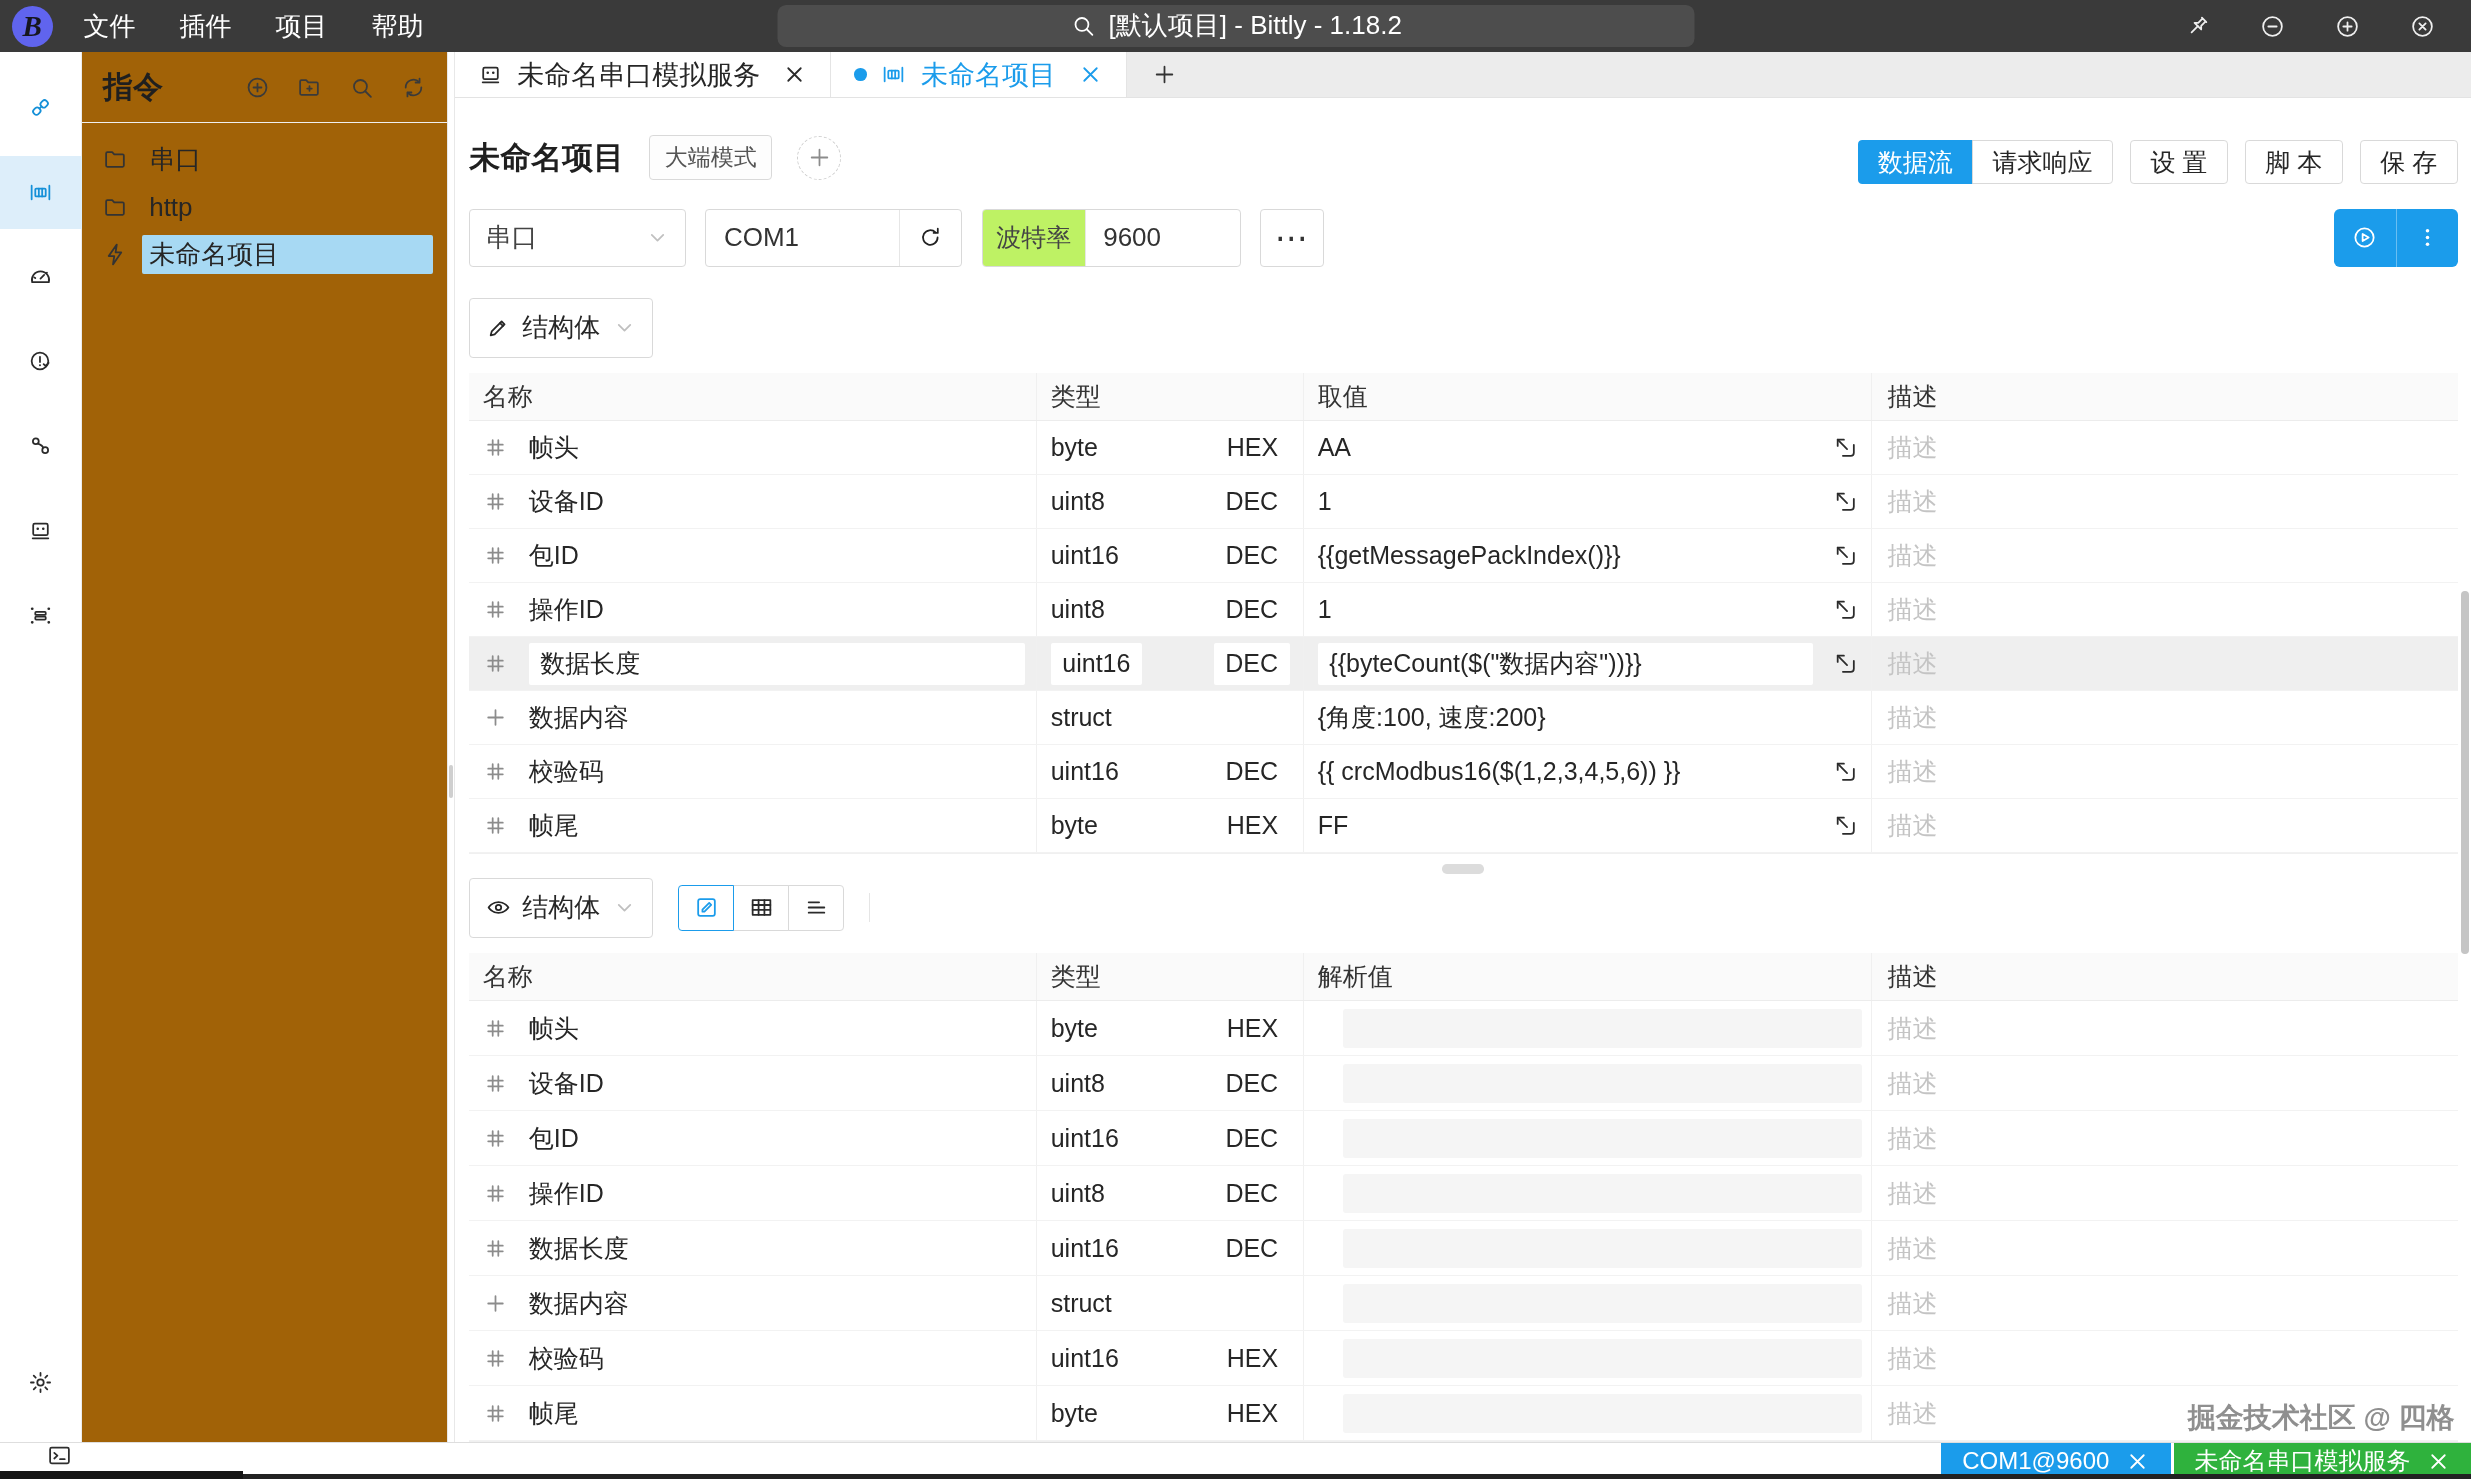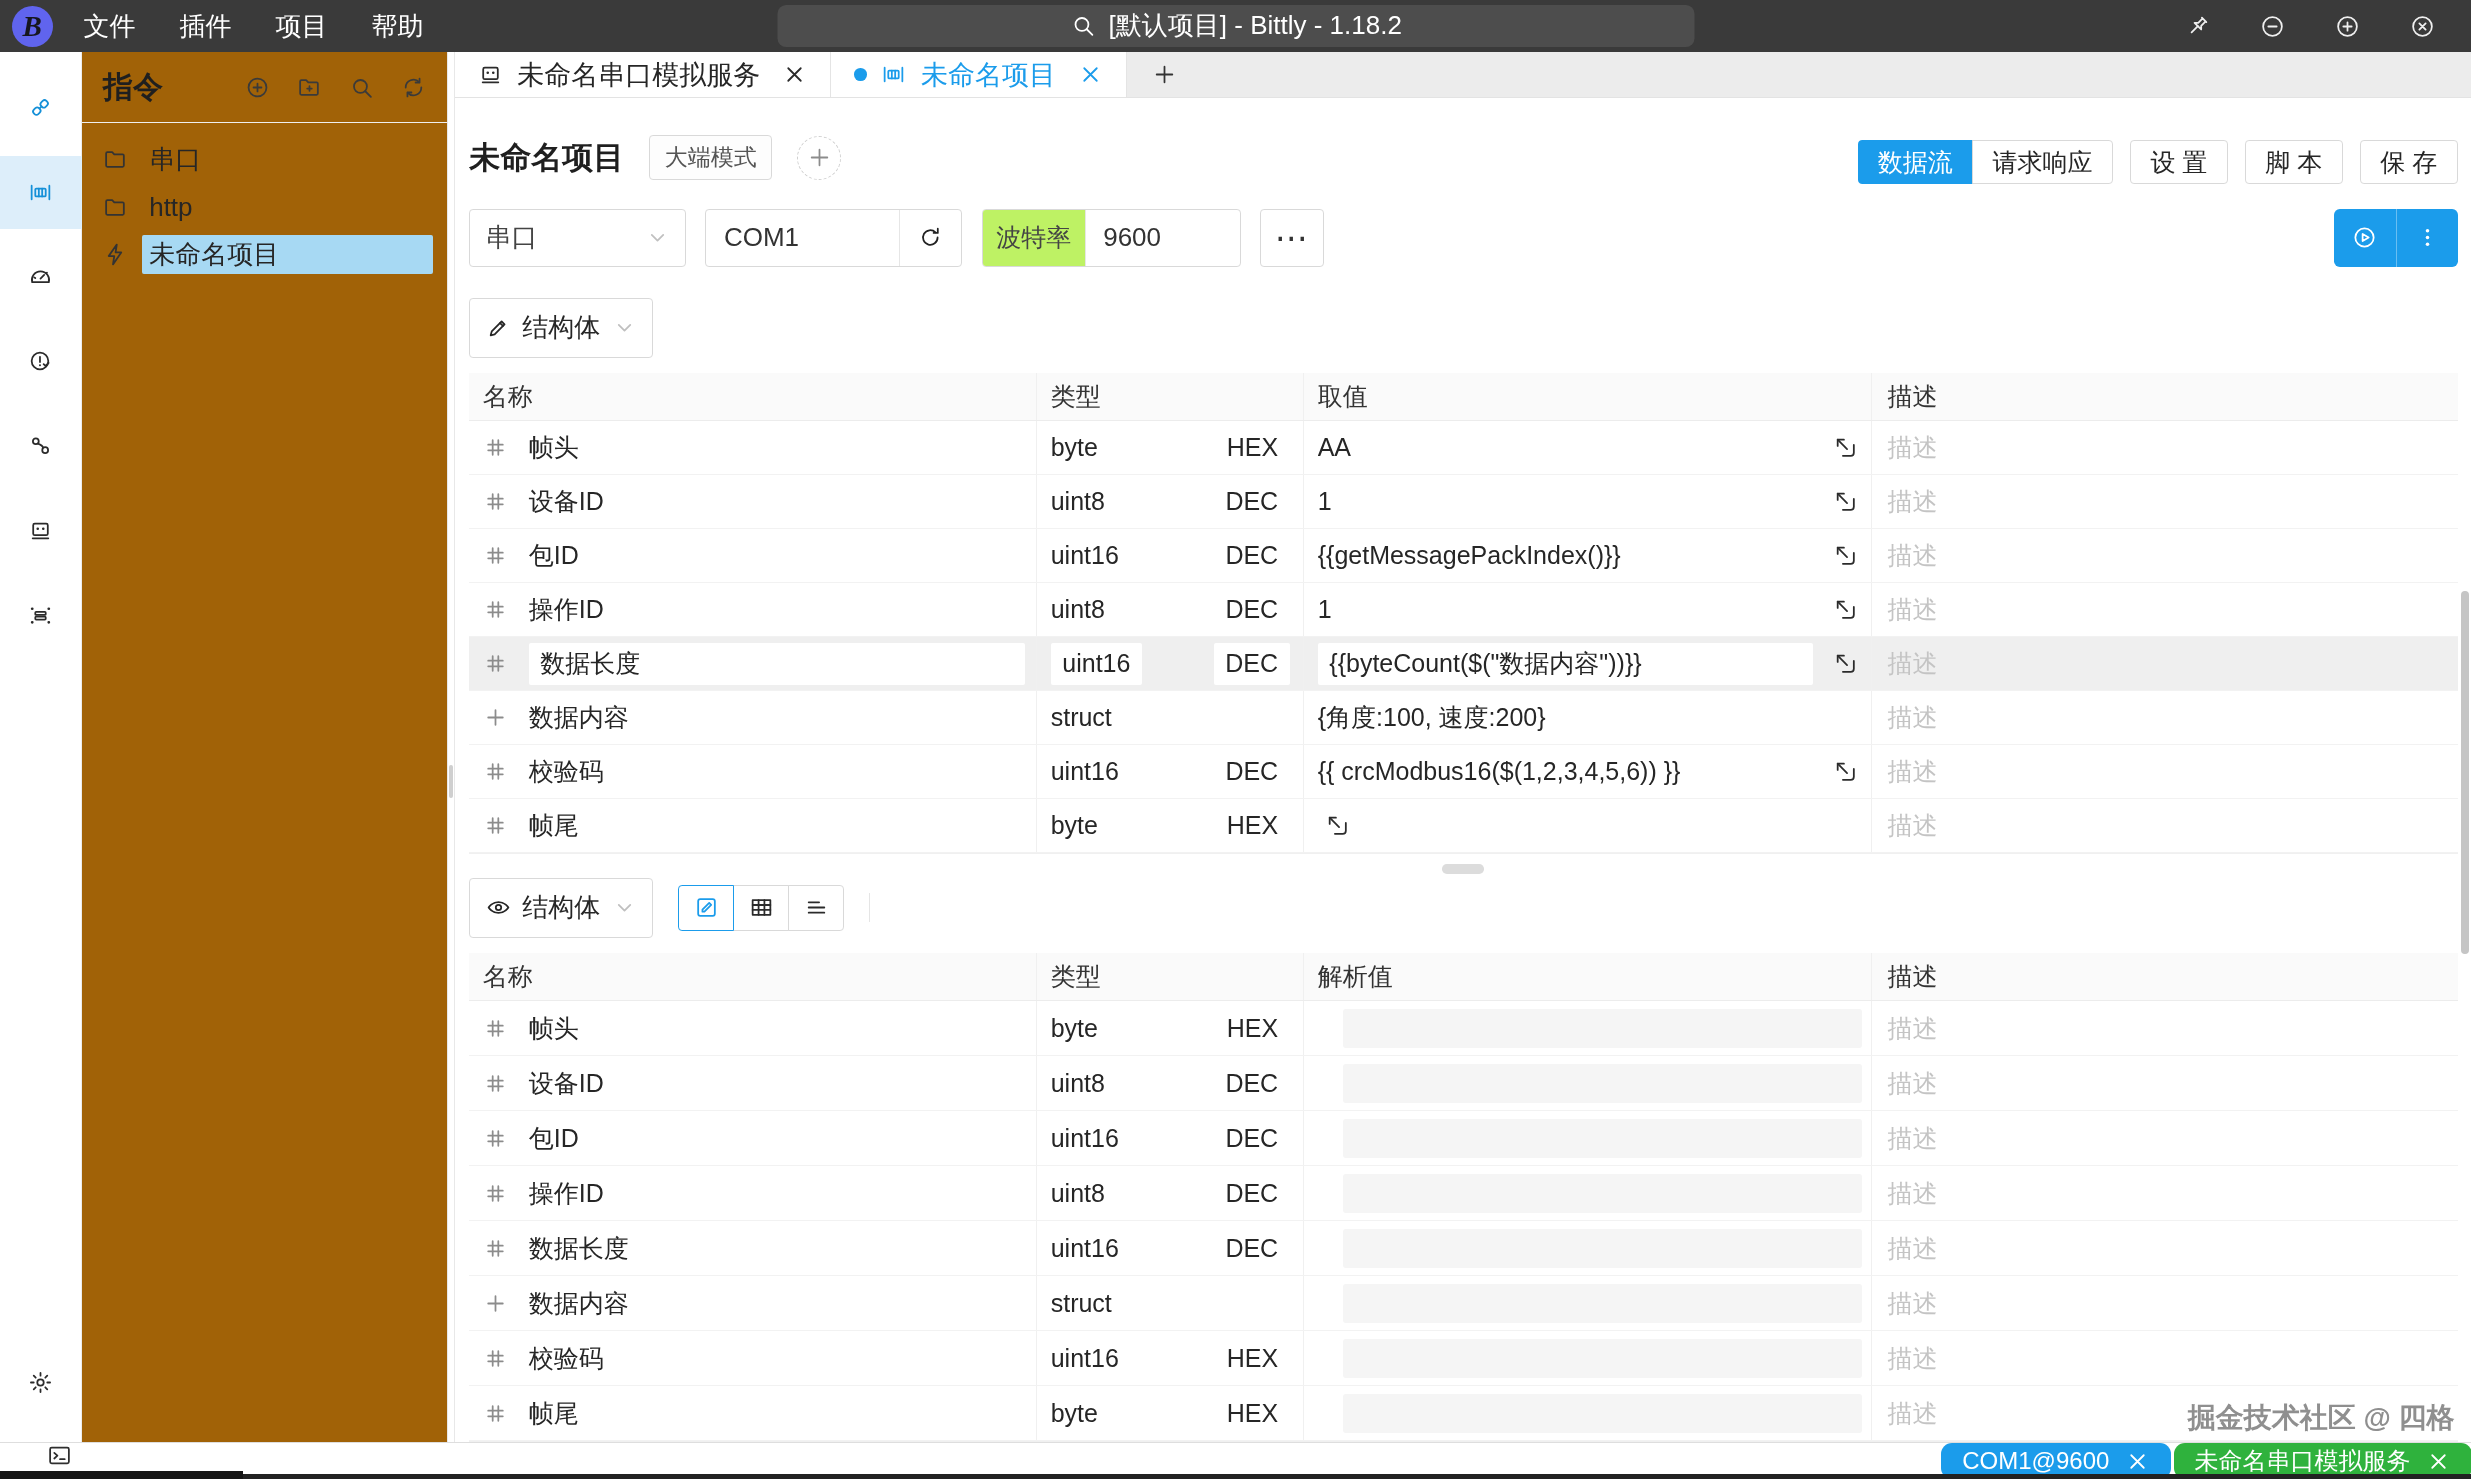--- a/index.html
+++ b/index.html
@@ -117,21 +117,21 @@
   .wb { background:#fff; border-radius:1.9px; height:42px; display:flex; align-items:center; padding:0 11.6px; }
   .wb.grow { flex:1; margin-right:11.6px; min-width:0; }
   .trow.hl .fmt { margin-left:auto; margin-right:13.5px; padding:0 11.6px; }
   .gray-box { flex:1; height:39px; background:#f5f5f5; border-radius:2.9px; margin-left:25px; margin-right:9.7px; }
   .splitter-pill { width:42px; height:9.7px; border-radius:4.8px; background:#dcdcdc; margin:9.7px auto 3.9px auto; }
 
   
   .statusbar { height:37px; border-top:1px solid #dedede; background:#fff; display:flex; align-items:stretch; position:relative; z-index:10; }
   .status-left { display:flex; align-items:center; gap:15.4px; padding-left:13.5px; font-size:25px; color:#2f2f2f;flex-direction:column; }
   .badges { margin-left:auto; display:flex; gap:2.9px; }
-  .badge { display:flex; align-items:center; gap:15.4px; padding:0 21px; color:#fff; font-size:24px;border-radius:11px; }
+  .badge { display:flex; align-items:center; gap:15.4px; padding:0 21px; color:#fff; font-size:24px; }
   .badge .x { font-size:21px; }
   .badge.blue { background:#1b9ceb; }
   .badge.green { background:#2fb23d; }
 
   .watermark { position:absolute; right:17.4px; bottom:42px; font-size:28px; font-weight:bold; color:#8f8f8f; z-index:15;
     text-shadow:-1.9px 0 #fff,1.9px 0 #fff,0 -1.9px #fff,0 1.9px #fff,-1px -1px #fff,1px 1px #fff,-1px 1px #fff,1px -1px #fff; }
   .scroll-thumb { position:absolute; right:2.9px; top:591px; width:7.7px; height:363px; background:#c5c5c5; border-radius:3.9px; z-index:9; }
   .bottom-edge { position:absolute; left:0; right:0; bottom:0; height:4.8px; background:#222; z-index:30; }
   .bottom-edge-left { position:absolute; left:0; bottom:0; width:243px; height:7.7px; background:#151515; z-index:31; }
 </style>
@@ -668,20 +668,21 @@
                   <path d="M9.3 5v14M14.7 5v14M5 9.3h14M5 14.7h14"></path>
                 </svg>
               </span>
               <span class="fname">帧尾</span>
             </div>
             <div class="tc c-type">
               <span class="ftype">byte</span>
               <span class="fmt">HEX</span>
             </div>
             <div class="tc c-value">
+              <span class="fval">FF</span>
               <span class="ic sel-ic">
                 <svg width="25" height="25" viewBox="0 0 24 24" fill="none" stroke="currentColor" stroke-width="1.7" stroke-linecap="round" stroke-linejoin="round">
                   <path d="M9.5 20h7.5a3 3 0 0 0 3-3V9.5"></path>
                   <path d="M13.5 13.5L4.5 4.5"></path>
                   <path d="M4.5 10.5v-6h6"></path>
                 </svg>
               </span>
             </div>
             <div class="tc c-desc">
               <span class="ph">描述</span>

